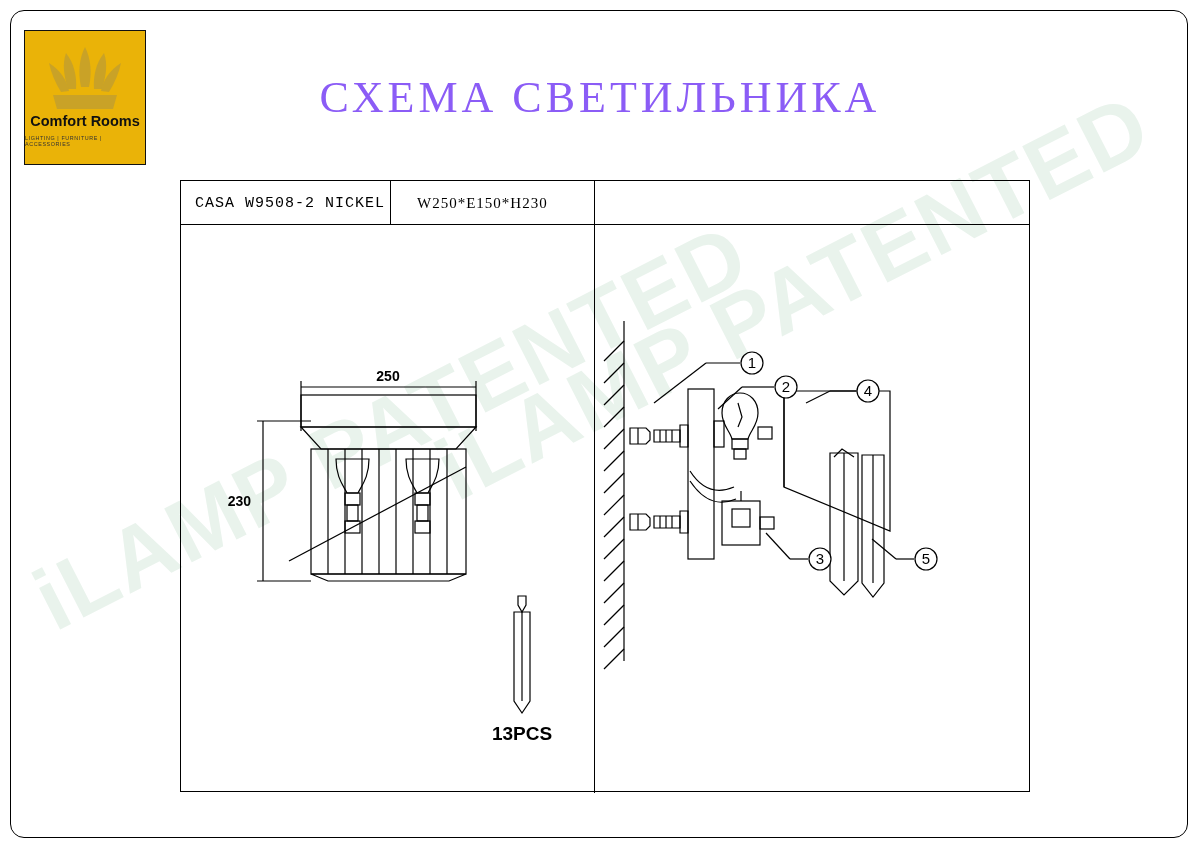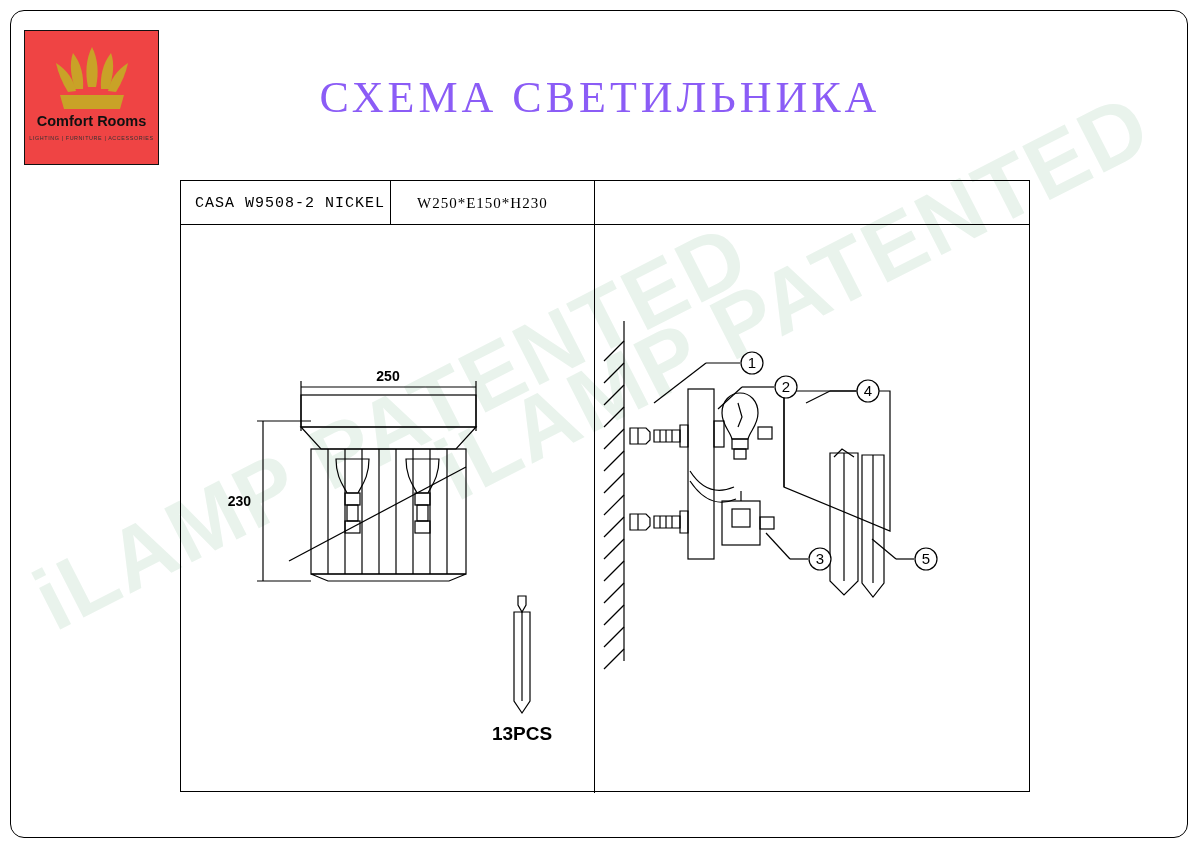--- a/index.html
+++ b/index.html
@@ -53,24 +53,24 @@
     top: 430px;
     font-size: 88px;
     transform: rotate(-27deg);
     transform-origin: left top;
   }
 
   
   .cr-logo {
     position: absolute;
     left: 24px; top: 30px;
-    width: 135px; height: 135px;
+    width: 122px; height: 135px;
     border: 1px solid #111;
     box-sizing: border-box;
-    background: #ef4444;
+    background: #eab308;
     display: flex;
     flex-direction: column;
     align-items: center;
     justify-content: flex-start;
   }
   .cr-crown {
     margin-top: 14px;
     width: 100px;
     height: 66px;
   }

